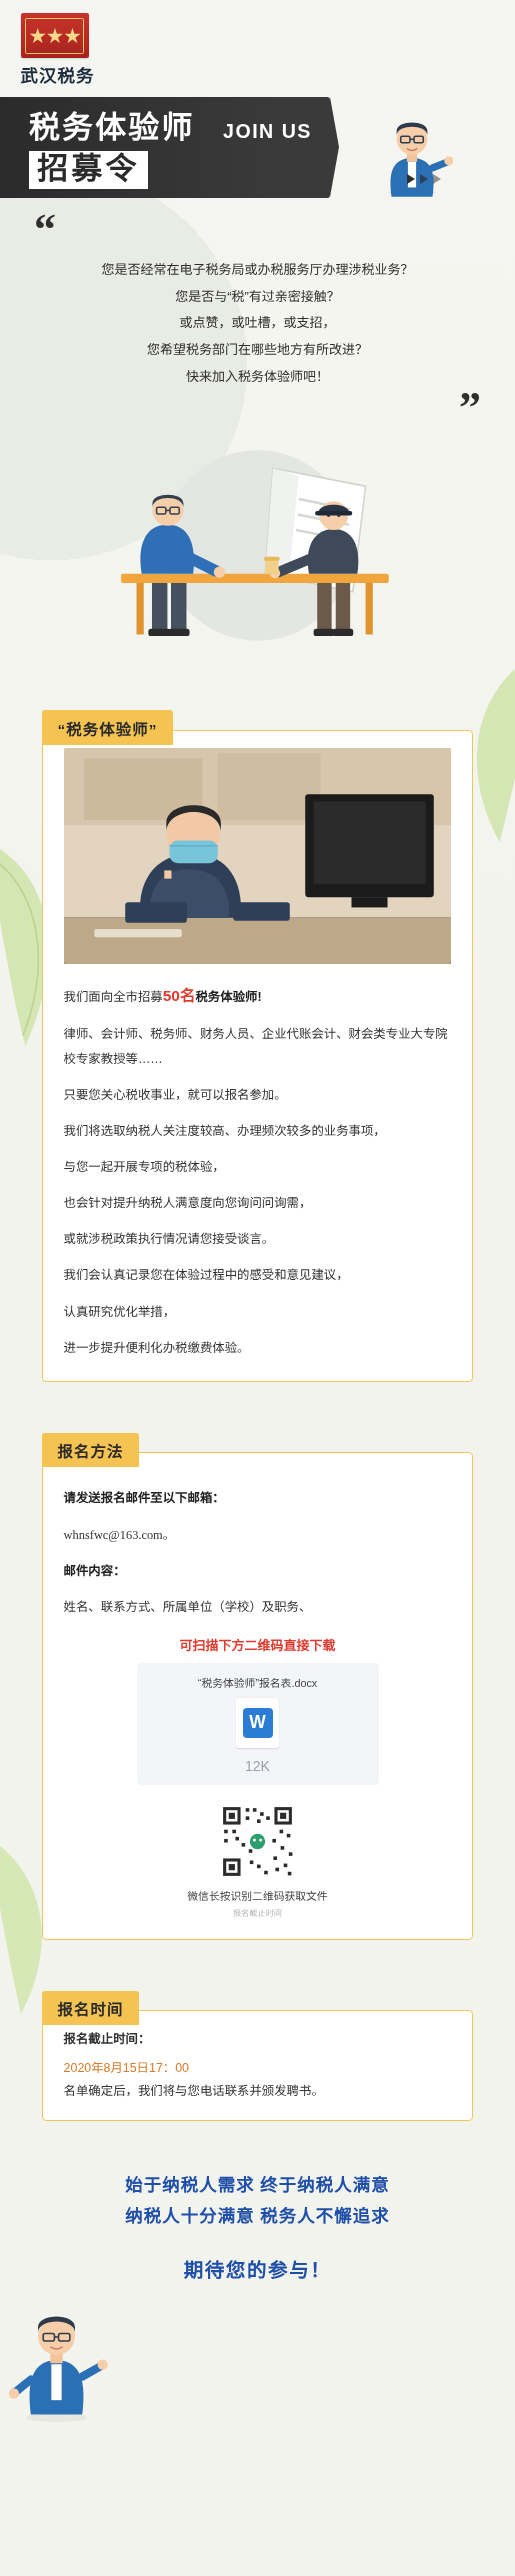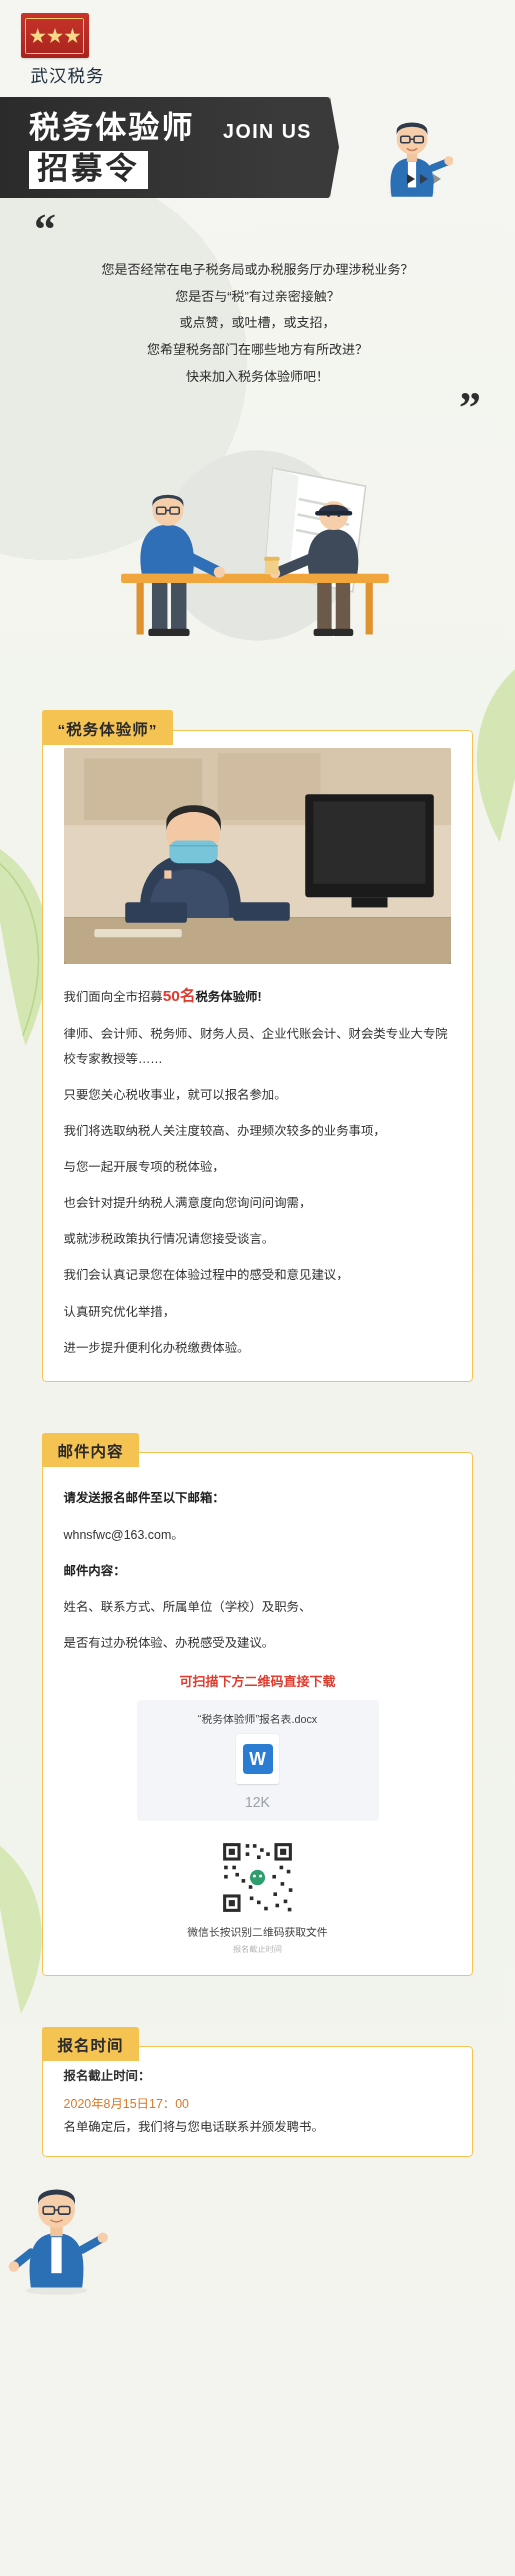--- a/index.html
+++ b/index.html
@@ -49,25 +49,24 @@
     display:flex;align-items:center;justify-content:center;
   }
   .emblem-badge .inner .star{
     color:#f6d98a;font-size:20.6px;line-height:1;
     letter-spacing:-1px;
   }
   .brand-cn{
     margin-top:4.1px;
     font-family:"Liberation Serif","DejaVu Serif",serif;
     font-size:17.5px;
-    font-weight:normal;
+    font-weight:bold;
     color:#1d2d3e;
     letter-spacing:1px;
     white-space:nowrap;
-    margin-left:10px;
   }
 
   
   .title-wrap{
     position:relative;
     z-index:3;
     margin:9.3px 0 0 0;
     height:103px;
   }
   .title-panel{
@@ -212,21 +211,21 @@
     line-height:2.0;
     color:#333;
   }
   .body-text p{margin:0 0 11.3px 0;}
   .body-text p:last-child{margin-bottom:0;}
   .hl-red{color:#e03b2f;font-weight:bold;font-size:15.5px;}
   .strong-dark{font-weight:bold;color:#222;}
 
   
   .lbl{font-weight:bold;color:#222;font-size:12.4px;}
-  .mail{color:#333;}
+  .mail{color:#333;font-family:Liberation Serif, serif;}
   .notice-red{
     color:#e03b2f;
     font-weight:bold;
     text-align:center;
     font-size:13px;
     margin:15.5px 0 9.3px 0;
   }
   .filebox{
     margin:0 auto;
     width:242px;
@@ -460,28 +459,27 @@
         <p>或就涉税政策执行情况请您接受谈言。</p>
         <p>我们会认真记录您在体验过程中的感受和意见建议，</p>
         <p>认真研究优化举措，</p>
         <p>进一步提升便利化办税缴费体验。</p>
       </div>
     </div>
   </div>
 
   
   <div class="section">
-    <div class="sec-head">邮件内容</div>
+    <div class="sec-head">报名方法</div>
     <div class="sec-body">
       <div class="body-text">
         <p class="lbl">请发送报名邮件至以下邮箱：</p>
         <p class="mail">whnsfwc@163.com。</p>
         <p class="lbl">邮件内容：</p>
         <p>姓名、联系方式、所属单位（学校）及职务、</p>
-        <p>是否有过办税体验、办税感受及建议。</p>
       </div>
 
       <div class="notice-red">可扫描下方二维码直接下载</div>
 
       <div class="filebox">
         <div class="file-title">“税务体验师”报名表.docx</div>
         <div class="file-icon">
           <div class="w">W</div>
         </div>
         <div class="file-size">12K</div>
@@ -542,20 +540,25 @@
   <div class="section">
     <div class="sec-head">报名时间</div>
     <div class="sec-body">
       <div class="time-line lbl">报名截止时间：</div>
       <div class="time-val">2020年8月15日17：00</div>
       <div class="time-foot">名单确定后，我们将与您电话联系并颁发聘书。</div>
     </div>
   </div>
 
   
+  <div class="slogan">
+    <div class="l1">始于纳税人需求  终于纳税人满意</div>
+    <div class="l2">纳税人十分满意  税务人不懈追求</div>
+    <div class="l3">期待您的参与！</div>
+  </div>
 
   <svg class="mascot-foot" viewBox="0 0 220 260">
     <ellipse cx="110" cy="250" rx="60" ry="8" fill="#e6e7e1"></ellipse>
     <path d="M60,244 C52,180 62,140 110,138 C158,140 168,180 160,244 Z" fill="#2b6fb5"></path>
     <rect x="98" y="120" width="24" height="24" fill="#f3c39a"></rect>
     <circle cx="110" cy="92" r="36" fill="#f7ceaa"></circle>
     <path d="M74,84 C76,56 144,56 146,84 L146,74 C146,46 74,46 74,74 Z" fill="#2f3b4a"></path>
     <rect x="84" y="86" width="22" height="15" rx="4" fill="none" stroke="#2f3b4a" stroke-width="3"></rect>
     <rect x="114" y="86" width="22" height="15" rx="4" fill="none" stroke="#2f3b4a" stroke-width="3"></rect>
     <line x1="106" y1="93" x2="114" y2="93" stroke="#2f3b4a" stroke-width="3"></line>

